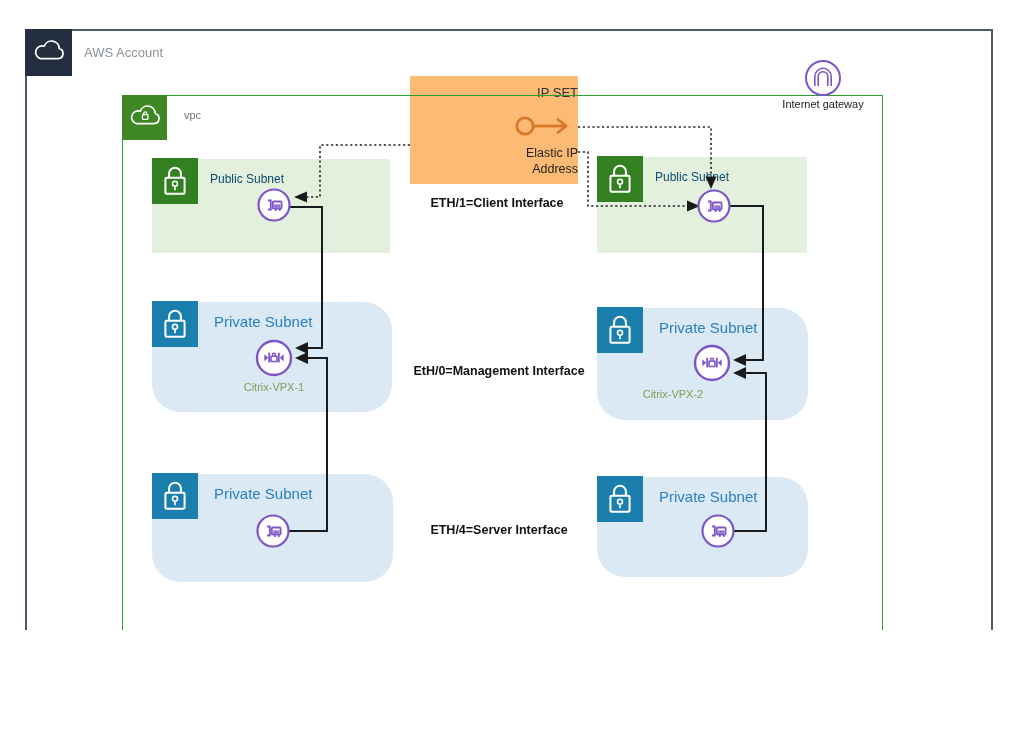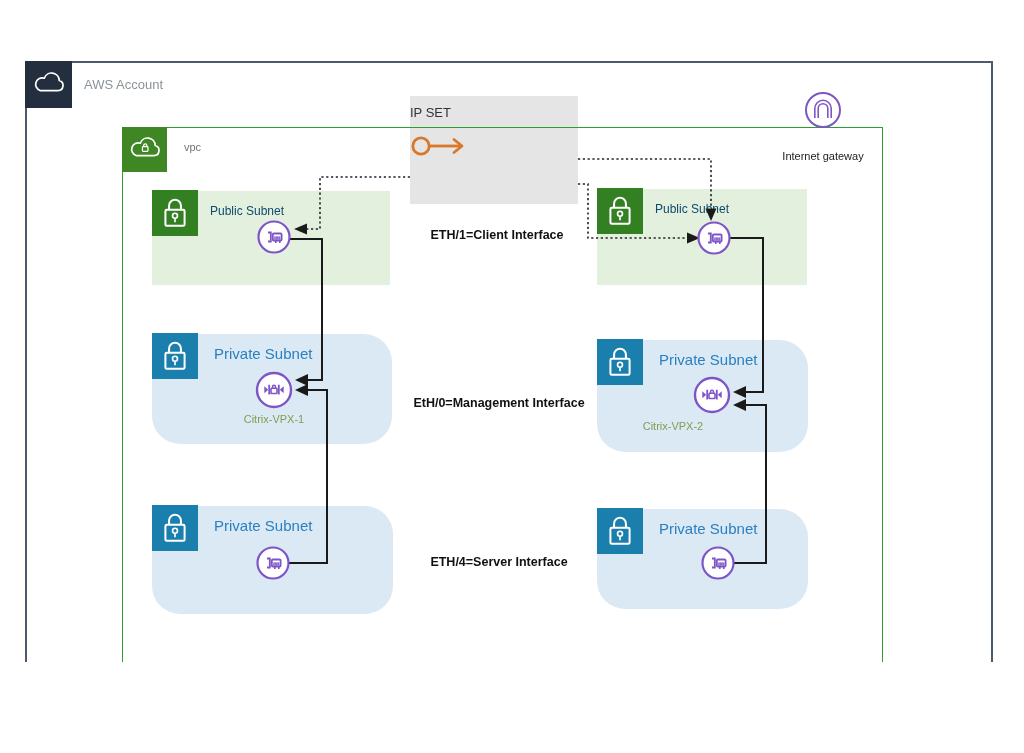--- a/index.html
+++ b/index.html
@@ -1,39 +1,39 @@
 <!DOCTYPE html>
 <html><head>
 <meta charset="utf-8">
 <style>
   * { margin:0; padding:0; box-sizing:border-box; }
   html,body { background:#fff; }
   body { font-family:"Liberation Sans", sans-serif; }
-  #canvas { position:relative; width:1024px; height:630px; background:#fff; overflow:hidden;margin-top:32px; }
+  #canvas { position:relative; width:1024px; height:630px; background:#fff; overflow:hidden; }
 
   .abs { position:absolute; }
 
   
   .outer-box { left:25px; top:29px; width:968px; height:699px; border:2px solid #4C5B6B; z-index:0; background:#fff; }
   .aws-square { left:25px; top:29px; width:47px; height:47px; background:#232F3E; z-index:2; display:flex; align-items:center; justify-content:center; }
   .aws-label { left:84px; top:45px; font-size:13px; color:#8B9398; z-index:2; }
 
   
   .vpc-box { left:122px; top:95px; width:761px; height:568px; border:1.5px solid #2CA02C; z-index:2; background:transparent; pointer-events:none; }
   .vpc-square { left:122px; top:95px; width:45px; height:45px; background:#3F8624; z-index:3; display:flex; align-items:center; justify-content:center; }
   .vpc-label { left:184px; top:109px; font-size:11px; color:#737373; z-index:3; }
 
   
-  .ipset-box { left:410px; top:64px; width:168px; height:108px; background:#e5e5e5; z-index:1; text-align:left; }
+  .ipset-box { left:410px; top:76px; width:168px; height:108px; background:#fdba74; z-index:1; text-align:right; }
   .ipset-title { margin-top:9px; font-size:13px; color:#333; }
   .ipset-label { font-size:12.5px; color:#222; line-height:1.28; margin-top:1px; }
 
   
   .igw-icon { left:804px; top:59px; width:38px; height:38px; z-index:5; }
-  .igw-label { left:776px; top:118px; width:94px; text-align:center; font-size:11px; color:#222; z-index:3; }
+  .igw-label { left:776px; top:98px; width:94px; text-align:center; font-size:11px; color:#222; z-index:3; }
 
   
   .subnet { z-index:3; }
   .subnet .corner { position:absolute; left:0; top:-1px; width:46px; height:46px; display:flex; align-items:center; justify-content:center; }
   .subnet.public { background:#E4F0DE; }
   .subnet.private { background:#DBE9F5;border-radius:28px; }
   .corner.green { background:#338022; }
   .corner.blue { background:#1B7FAE; }
   .lbl-public { position:absolute; left:58px; top:13px; font-size:12px; color:#0c4a6e; }
   .lbl-private { position:absolute; left:62px; top:11px; font-size:15px; color:#2A80C0; }
@@ -78,20 +78,24 @@
   </div>
   <div class="abs vpc-label">vpc</div>
 
   <div class="abs ipset-box">
     <div class="ipset-title">IP SET</div>
     <svg width="64" height="28" viewBox="0 0 64 28" style="margin-top:12px">
       <circle cx="11" cy="14" r="8.2" fill="none" stroke="#D9772B" stroke-width="2.8"></circle>
       <path d="M19.5 14 H50" stroke="#D9772B" stroke-width="2.8" fill="none"></path>
       <path d="M44 7.5 L52 14 L44 20.5" stroke="#D9772B" stroke-width="2.8" fill="none" stroke-linecap="round" stroke-linejoin="round"></path>
     </svg>
+    <div class="ipset-label">
+      <div>Elastic IP</div>
+      <div>Address</div>
+    </div>
   </div>
 
   <div class="abs igw-icon">
     <svg width="38" height="38" viewBox="0 0 38 38">
       <circle cx="19" cy="19" r="17" fill="#ffffff" stroke="#7D55C7" stroke-width="2"></circle>
       <path d="M12.5 27 V17.5 a6.5 6.5 0 0 1 13 0 V27" fill="none" stroke="#7D55C7" stroke-width="5"></path>
       <path d="M12.5 27 V17.5 a6.5 6.5 0 0 1 13 0 V27" fill="none" stroke="#ffffff" stroke-width="1.8"></path>
     </svg>
   </div>
   <div class="abs igw-label">Internet gateway</div>

